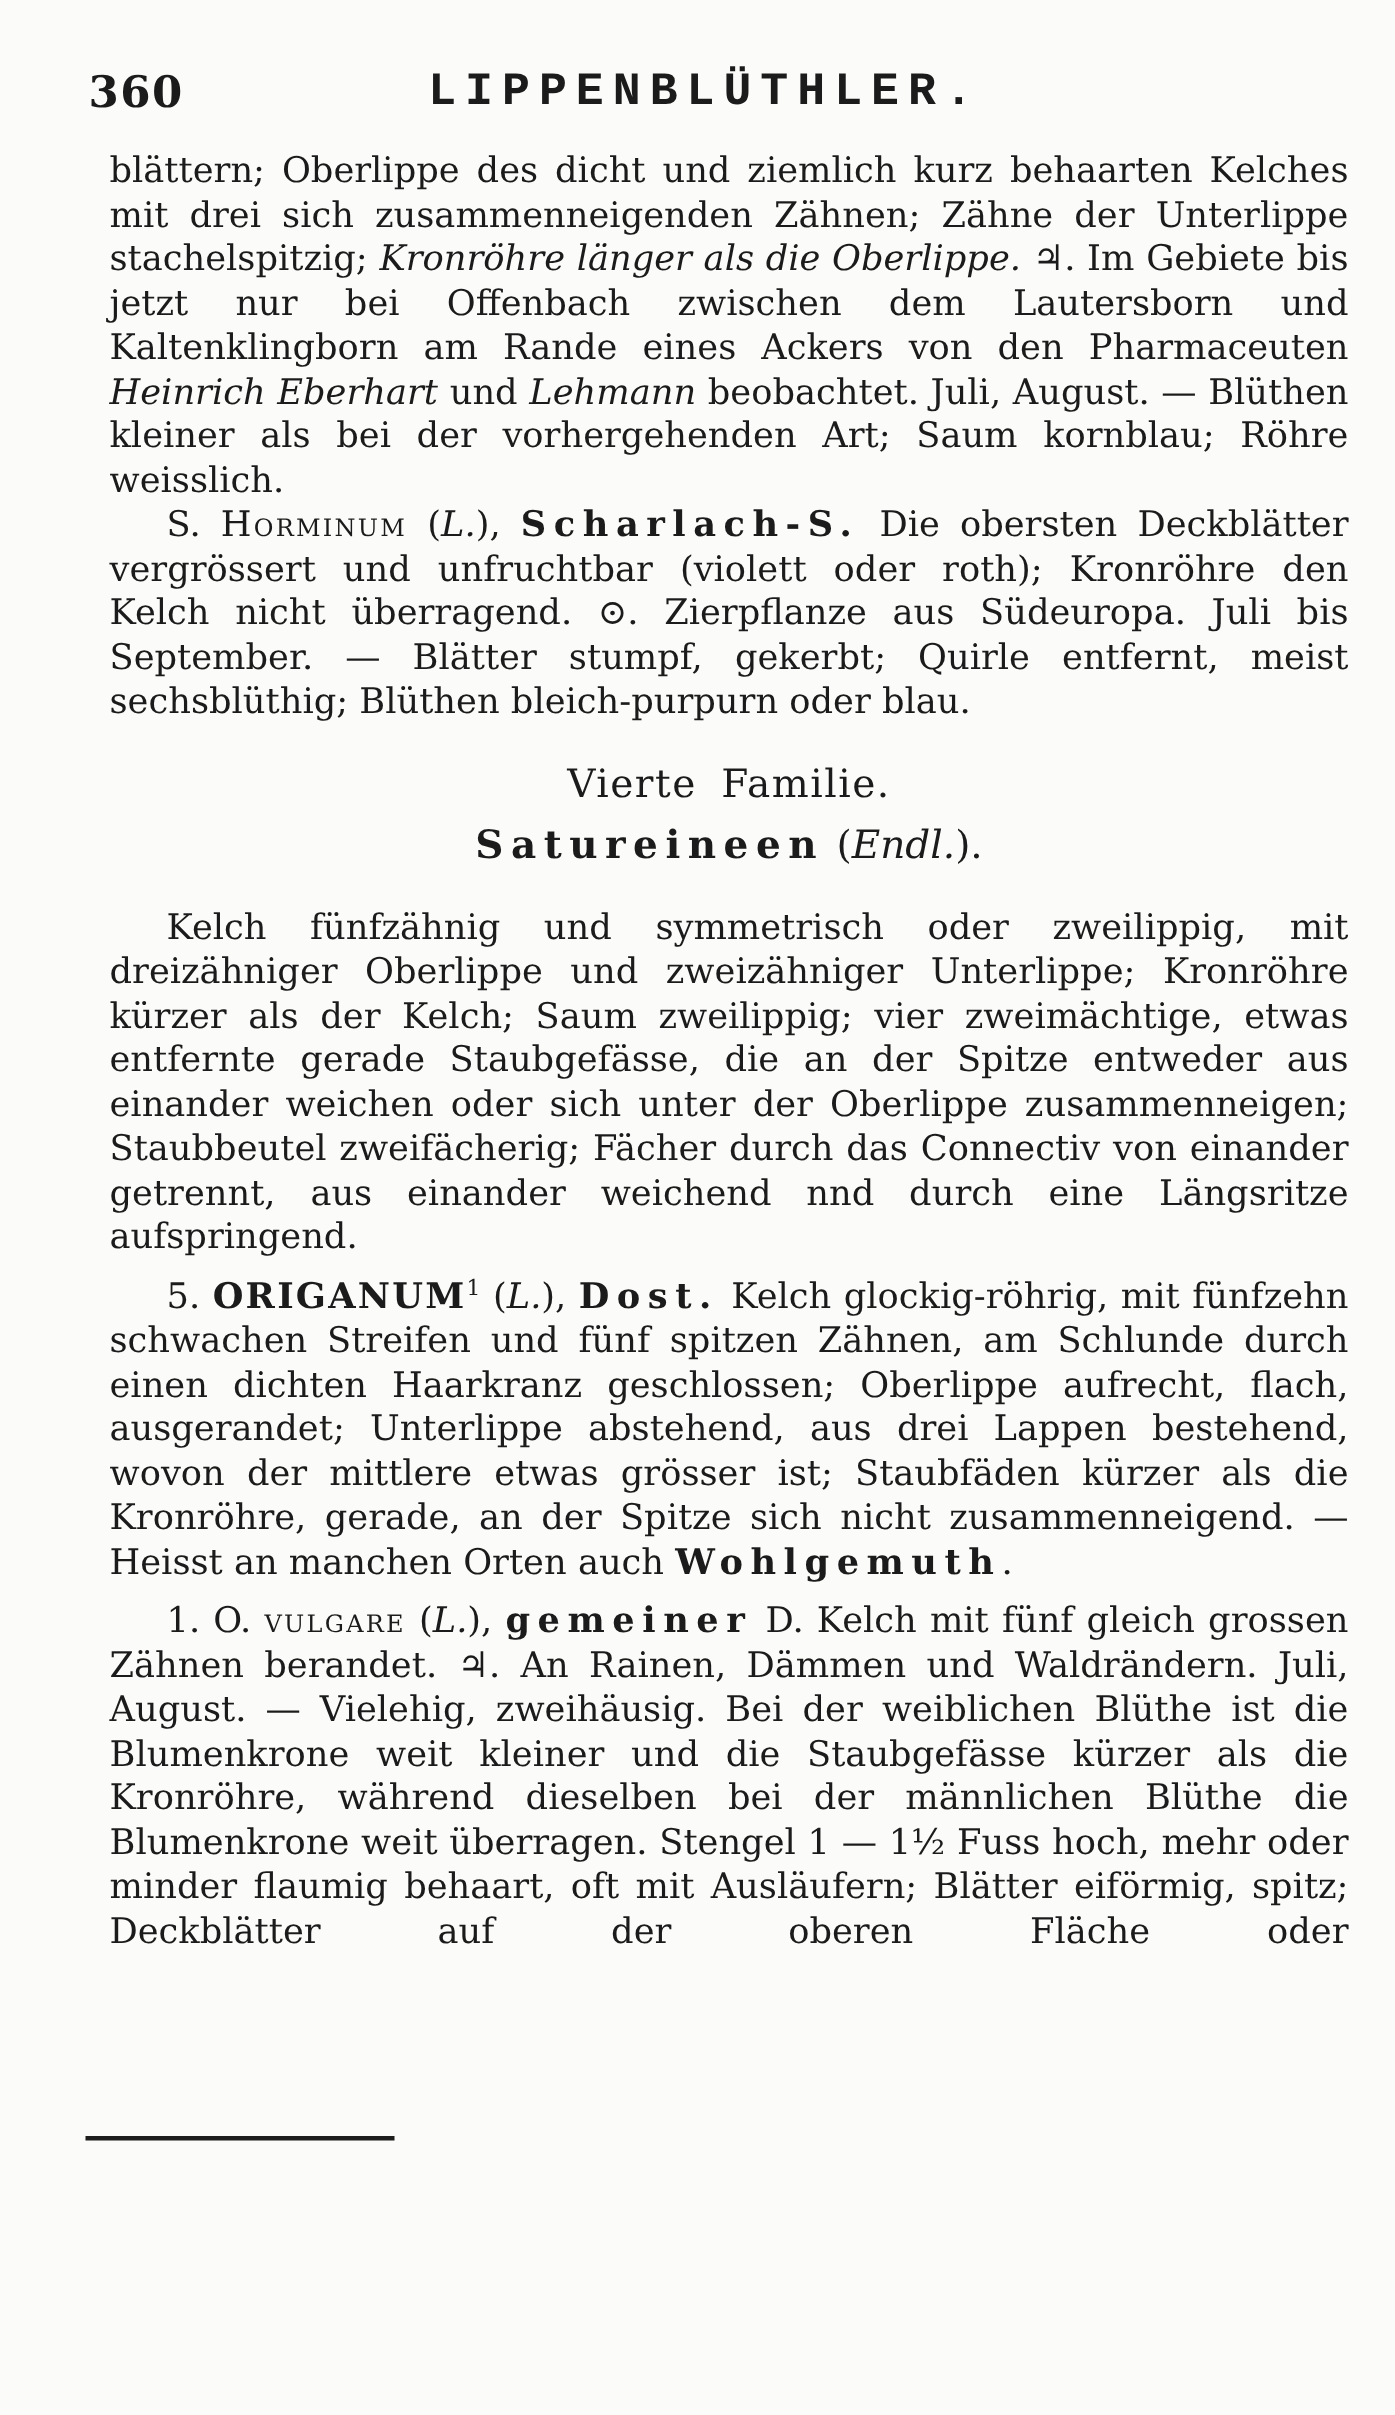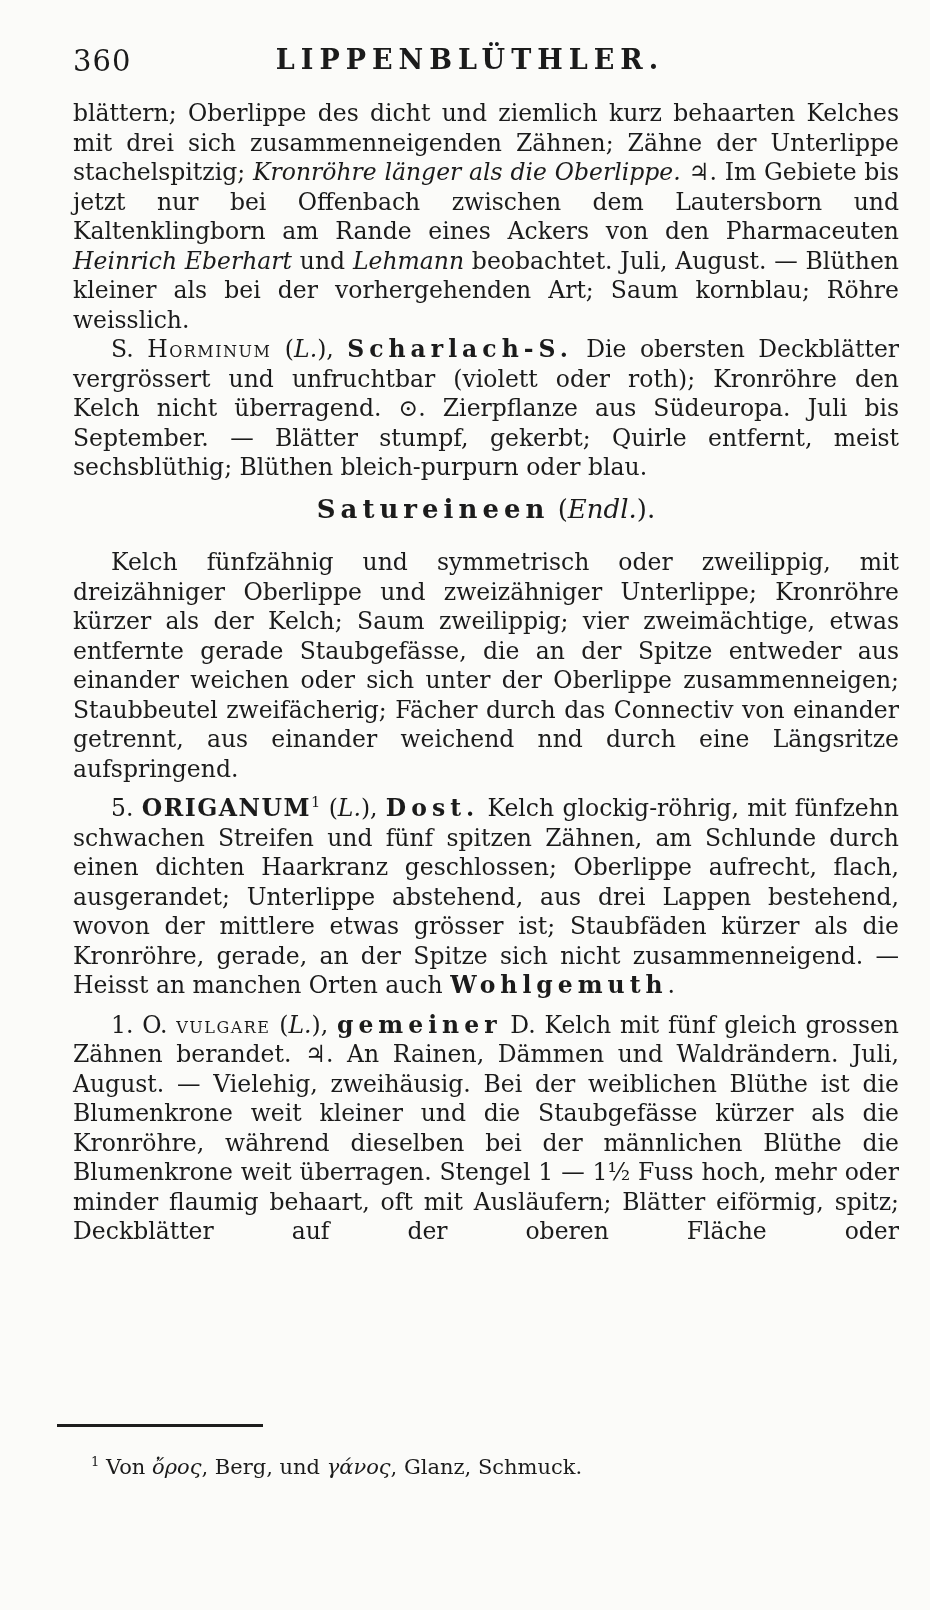--- a/index.html
+++ b/index.html
@@ -20,31 +20,32 @@
   
   .pagehead {
     position: absolute;
     top: 44px;
     left: 57px;
     width: 826px;
     height: 40px;
   }
   .pagenum {
     position: absolute;
-    left: 16px;
+    left: 2px;
     top: 0;
     font-size: 29px;
-    font-weight: normal;
+    font-weight: bold;
     letter-spacing: 1px;
   }
   .runhead {
     text-align: center;
-    font-size: 27px;
+    font-size: 31px;
     font-weight: bold;
     letter-spacing: 6px;
+    font-family: Liberation Mono, monospace;
   }
 
   
   .text {
     position: absolute;
     top: 99px;
     left: 73px;
     width: 826px;
     font-size: 23.5px;
     line-height: 29.5px;
@@ -107,29 +108,29 @@
     <span class="pagenum">360</span>
     <div class="runhead">LIPPENBLÜTHLER.</div>
   </div>
 
   <div class="text">
 
     <p><span>blättern; Oberlippe des dicht und ziemlich kurz behaarten Kelches mit drei sich zusammenneigenden Zähnen; Zähne der Unterlippe stachelspitzig; </span><span class="it">Kronröhre länger als die Oberlippe.</span><span> ♃. Im Gebiete bis jetzt nur bei Offenbach zwischen dem Lautersborn und Kaltenklingborn am Rande eines Ackers von den Pharmaceuten </span><span class="it">Heinrich Eberhart</span><span> und </span><span class="it">Lehmann</span><span> beobachtet. Juli, August. — Blüthen kleiner als bei der vorhergehenden Art; Saum kornblau; Röhre weisslich.</span></p>
 
     <p class="indent"><span>S. </span><span class="sc">Horminum</span><span> (</span><span class="it">L.</span><span>), </span><span class="sp">Scharlach-S.</span><span> Die obersten Deckblätter vergrössert und unfruchtbar (violett oder roth); Kronröhre den Kelch nicht überragend. ⊙. Zierpflanze aus Südeuropa. Juli bis September. — Blätter stumpf, gekerbt; Quirle entfernt, meist sechsblüthig; Blüthen bleich-purpurn oder blau.</span></p>
 
+    <div class="h-family">Vierte Familie.</div>
 
     <div class="h-sub"><span class="sp">Satureineen</span><span> (</span><span class="it">Endl.</span><span>).</span></div>
 
     <p class="indent"><span>Kelch fünfzähnig und symmetrisch oder zweilippig, mit dreizähniger Oberlippe und zweizähniger Unterlippe; Kronröhre kürzer als der Kelch; Saum zweilippig; vier zweimächtige, etwas entfernte gerade Staubgefässe, die an der Spitze entweder aus einander weichen oder sich unter der Oberlippe zusammenneigen; Staubbeutel zweifächerig; Fächer durch das Connectiv von einander getrennt, aus einander weichend nnd durch eine Längsritze aufspringend.</span></p>
 
     <p class="indent sect"><span>5. </span><span class="caps">ORIGANUM</span><span class="sup">1</span><span> (</span><span class="it">L.</span><span>), </span><span class="sp">Dost.</span><span> Kelch glockig-röhrig, mit fünfzehn schwachen Streifen und fünf spitzen Zähnen, am Schlunde durch einen dichten Haarkranz geschlossen; Oberlippe aufrecht, flach, ausgerandet; Unterlippe abstehend, aus drei Lappen bestehend, wovon der mittlere etwas grösser ist; Staubfäden kürzer als die Kronröhre, gerade, an der Spitze sich nicht zusammenneigend. — Heisst an manchen Orten auch </span><span class="sp">Wohlgemuth</span><span>.</span></p>
 
     <p class="indent sect justlast"><span>1. O. </span><span class="sc">vulgare</span><span> (</span><span class="it">L.</span><span>), </span><span class="sp">gemeiner</span><span> D. Kelch mit fünf gleich grossen Zähnen berandet. ♃. An Rainen, Dämmen und Waldrändern. Juli, August. — Vielehig, zweihäusig. Bei der weiblichen Blüthe ist die Blumenkrone weit kleiner und die Staubgefässe kürzer als die Kronröhre, während dieselben bei der männlichen Blüthe die Blumenkrone weit überragen. Stengel 1 — 1½ Fuss hoch, mehr oder minder flaumig behaart, oft mit Ausläufern; Blätter eiförmig, spitz; Deckblätter auf der oberen Fläche oder</span></p>
 
   </div>
 
   <div class="footnote">
     <div class="fn-rule"></div>
-    <p class="fn-text"><span class="sup">1</span><span> Von </span><span class="it">ὄρος</span><span>, Berg, und </span><span class="it">γάνος</span><span>, Glanz, Schmuck.</span></p>
   </div>
 
 </div>
 
 </body></html>

